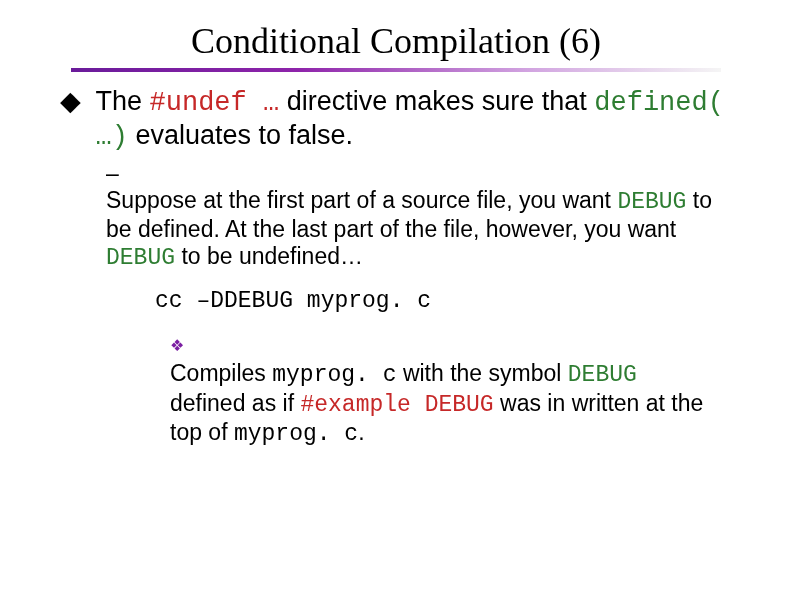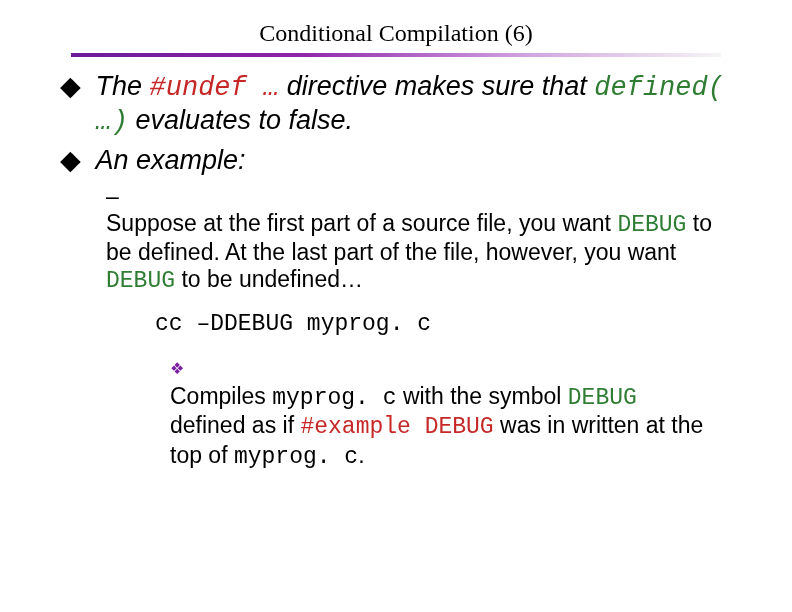--- a/index.html
+++ b/index.html
@@ -10,21 +10,21 @@
     font-family: "Times New Roman", Times, serif;
     position: relative;
     overflow: hidden;
   }
   .slide {
     width: 100%;
     height: 100%;
     padding: 20px 50px 30px 50px;
   }
   .title {
-    font-size: 24px;
+    font-size: 36px;
     text-align: center;
     font-weight: normal;
     color: #000;
     margin-bottom: 6px;
   }
   .divider {
     height: 4px;
     background: linear-gradient(to right, #6a1b9a 0%, #8e24aa 35%, #d1a3e0 70%, #f5f5f5 100%);
     margin: 0 auto 14px auto;
     width: 94%;
@@ -41,21 +41,20 @@
   }
   .b1 .bullet {
     display: inline-block;
     width: 28px;
     vertical-align: top;
   }
   .b1 .txt {
     display: inline-block;
     width: calc(100% - 36px);
     vertical-align: top;
-    font-style: italic;
   }
   .b2 {
     font-size: 23px;
     color: #000;
     margin-left: 56px;
     margin-bottom: 4px;
     line-height: 1.18;
   }
   .b2 .bullet {
     display: inline-block;
@@ -109,24 +108,20 @@
 
   <div class="content">
 
     <div class="b1">
       <span class="bullet">◆</span>
       <span class="txt">
         <span>The </span><span class="courier undef">#undef …</span><span> directive makes sure that </span><span class="courier green">defined( …)</span><span> evaluates to false.</span>
       </span>
     </div>
 
-    <div class="b1">
-      <span class="bullet">◆</span>
-      <span class="txt">An example:</span>
-    </div>
 
     <div class="b2">
       <span class="bullet">–</span>
       <span class="txt">
         <span>Suppose at the first part of a source file, you want </span><span class="courier green">DEBUG</span><span> to be defined.  At the last part of the file, however, you want </span><span class="courier green">DEBUG</span><span> to be undefined…</span>
       </span>
     </div>
 
     <div class="spacer-sm"></div>
 

